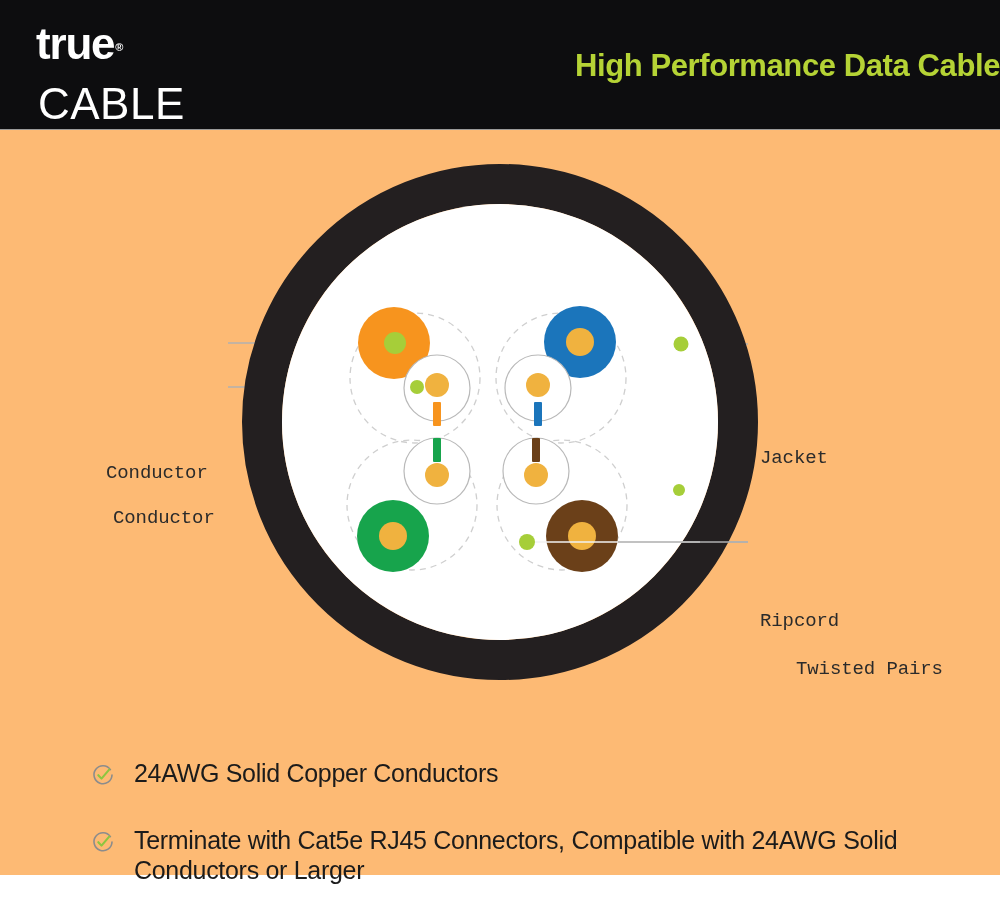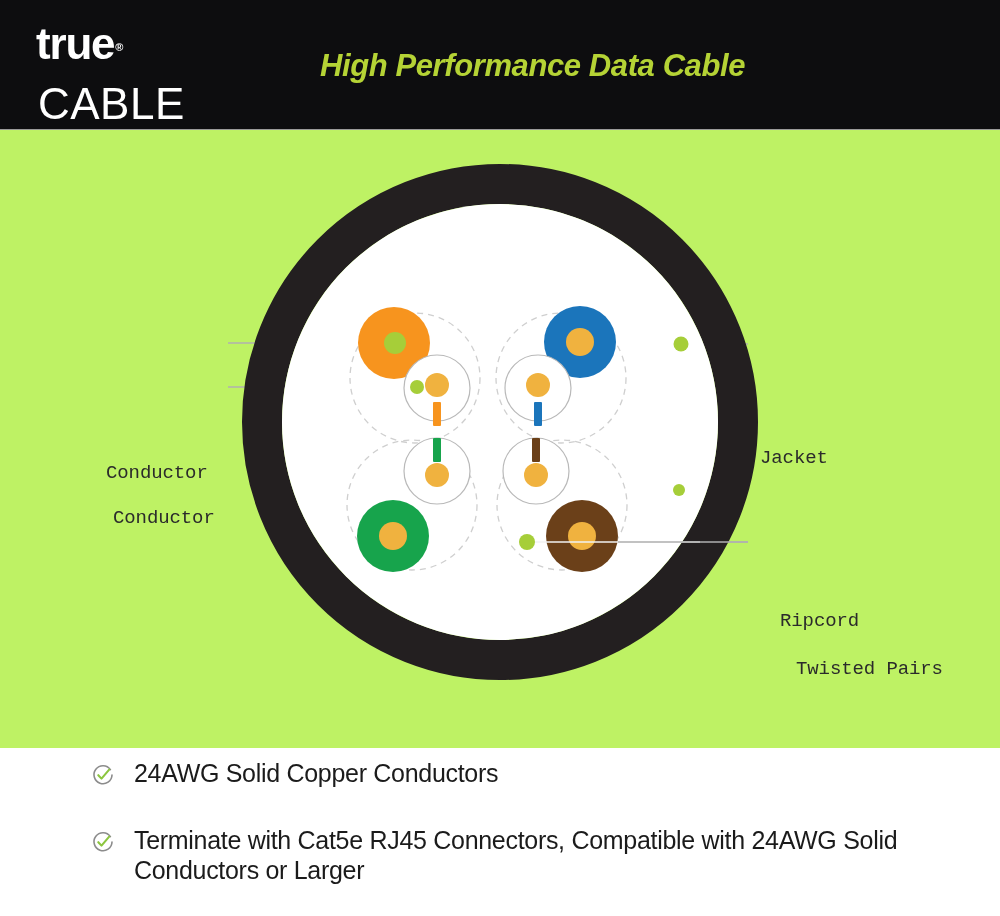--- a/index.html
+++ b/index.html
@@ -8,22 +8,22 @@
     width: 1000px;
     height: 916px;
     background: #ffffff;
     font-family: "Liberation Sans", sans-serif;
     overflow: hidden;
   }
 
   .page {
     position: relative;
     width: 1000px;
-    height: 748px;
-    background: #bef264;
+    height: 875px;
+    background: #fdba74;
   }
 
   
   .header {
     position: absolute;
     left: 0; top: 0;
     width: 1000px;
     height: 130px;
     background: #0d0d0f;
     border-bottom: 1px solid #9a9a9a;
@@ -56,28 +56,27 @@
     letter-spacing: 0.5px;
     margin-top: 16px;
     margin-left: 2px;
   }
 
   .header-title {
     position: absolute;
     left: 0;
     top: 48px;
     width: 1000px;
-    text-align: left;
+    text-align: right;
     padding-left: 320px;
     font-size: 31px;
     font-weight: 700;
     letter-spacing: -0.4px;
     color: #b5d335;
     white-space: nowrap;
-    font-style: italic;
   }
 
   
   .diagram {
     position: absolute;
     left: 0;
     top: 130px;
     width: 1000px;
     height: 585px;
     font-family: Liberation Mono, monospace;
@@ -87,21 +86,21 @@
   .callout-label {
     position: absolute;
     font-size: 19px;
     color: #2b2b2b;
     white-space: nowrap;
     letter-spacing: -0.1px;
   }
   .lbl-conductor  { left: 106px; top: 332px; }
   .lbl-insulation { left: 113px; top: 377px; }
   .lbl-jacket     { left: 760px; top: 317px; }
-  .lbl-ripcord    { left: 780px; top: 480px; }
+  .lbl-ripcord    { left: 760px; top: 480px; }
   .lbl-twisted    { left: 796px; top: 528px; }
 
   
   .features {
     position: absolute;
     left: 0;
     top: 722px;
     width: 1000px;
   }
   .feature-row {

